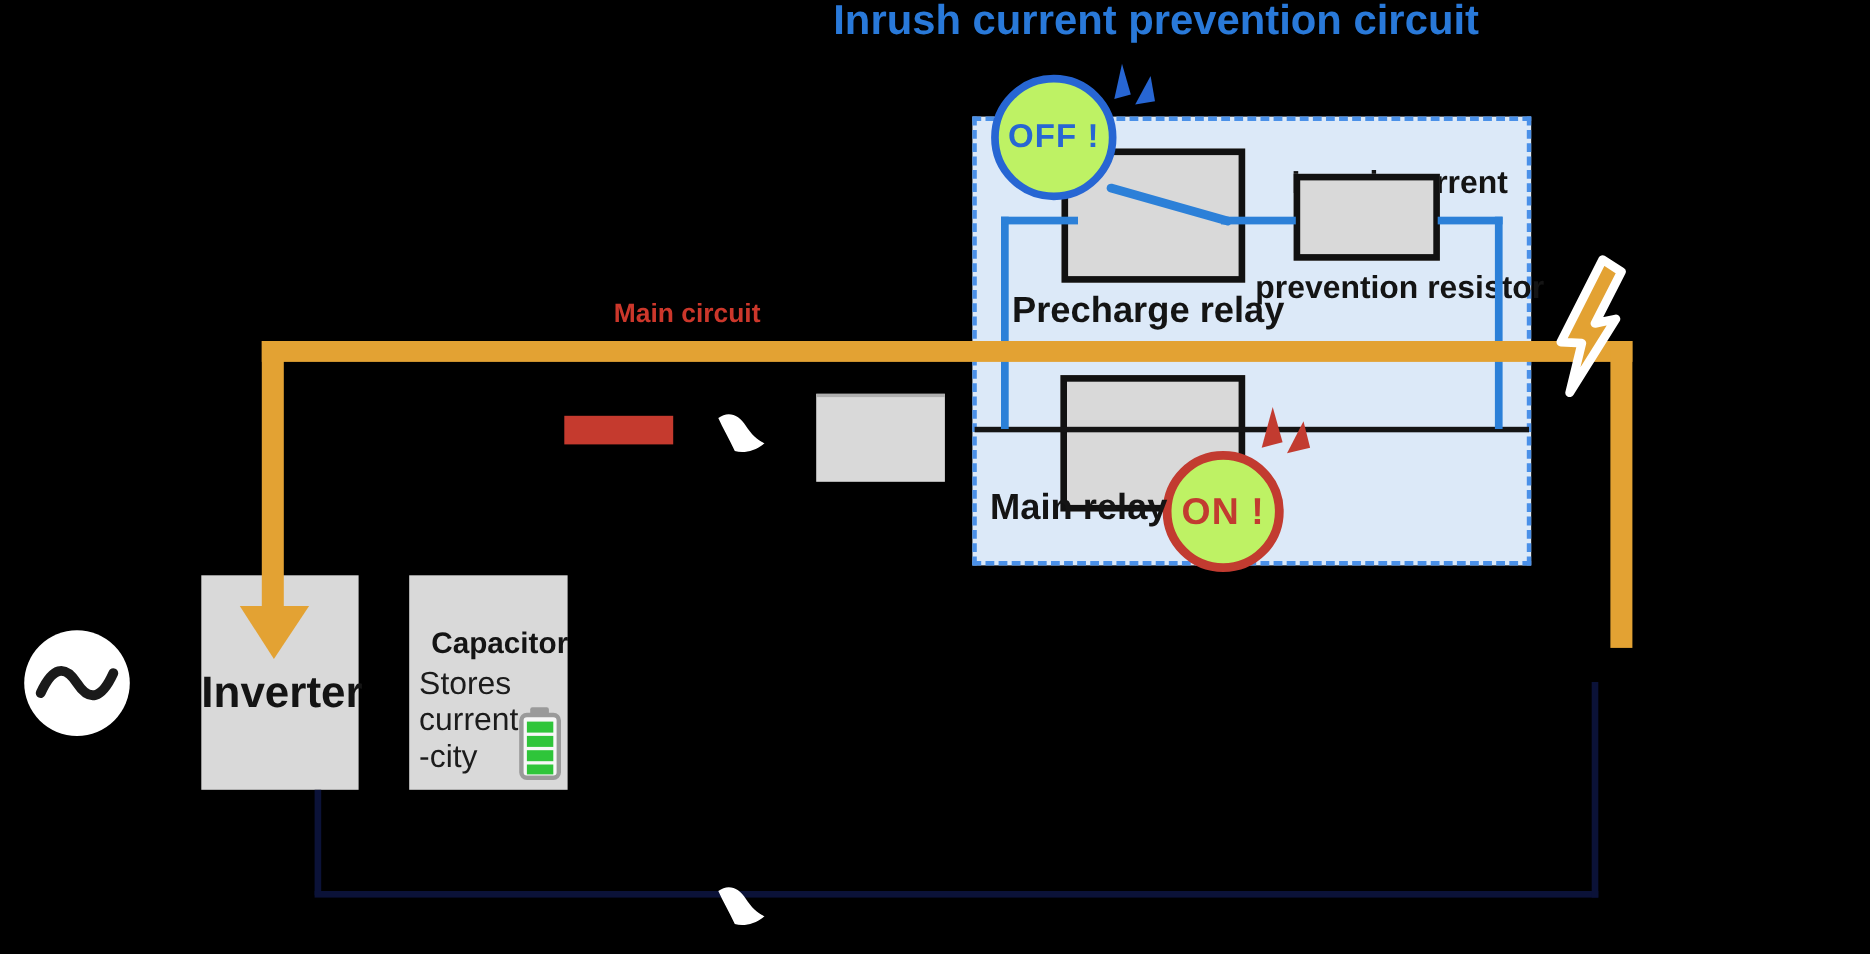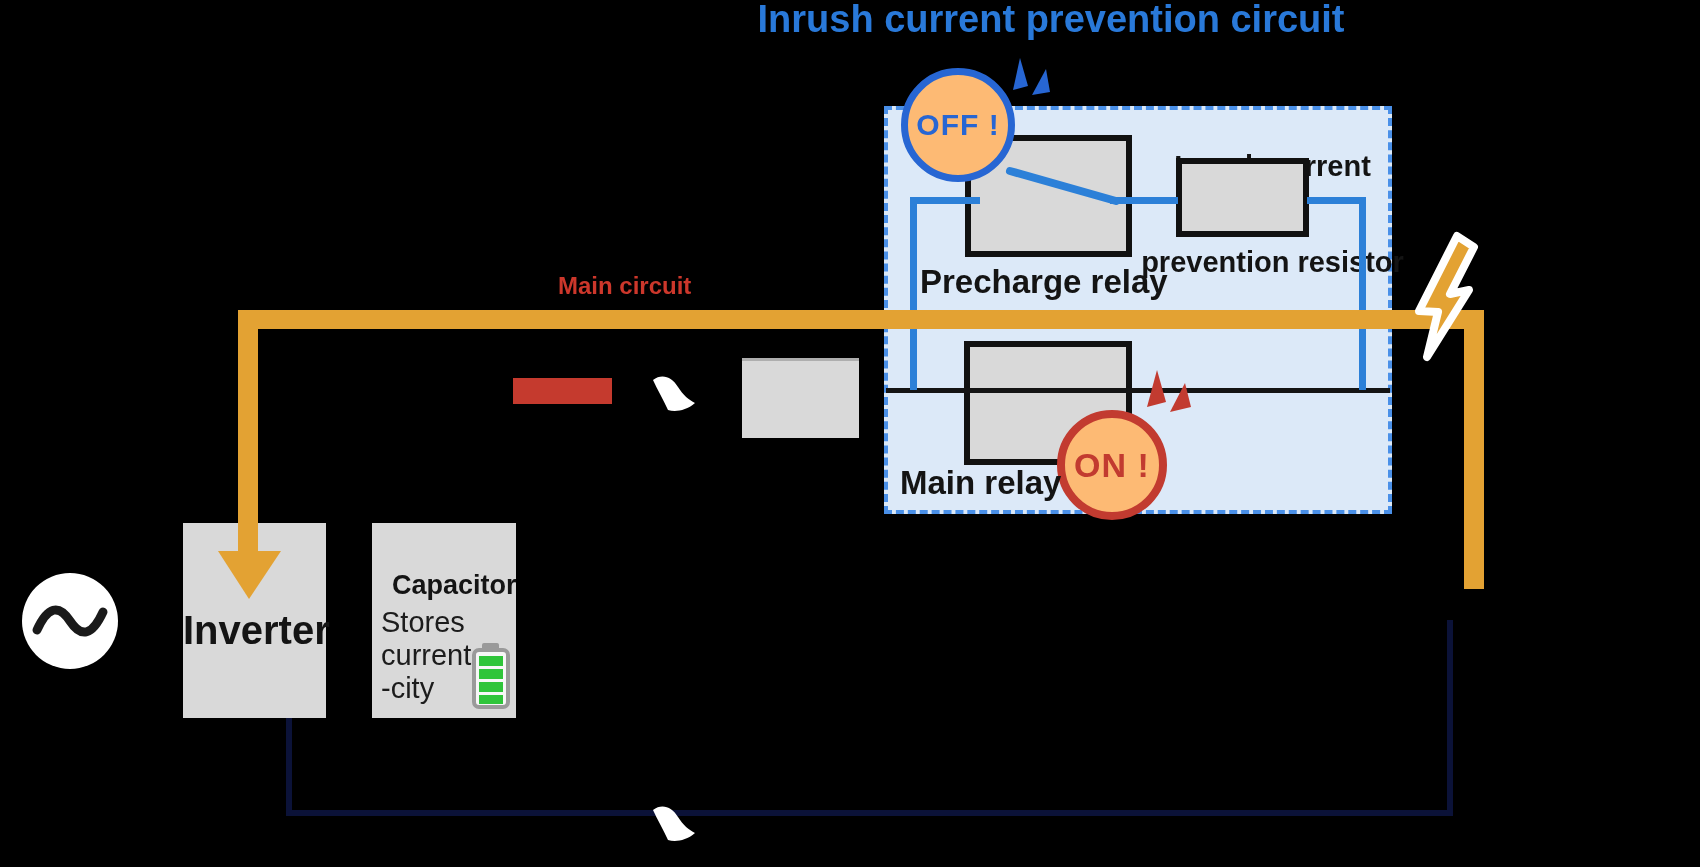--- a/index.html
+++ b/index.html
@@ -21,37 +21,37 @@
   #sensor-box{left:742px;top:358px;width:117px;height:80px;border-top:3px solid #aeaeae;}
   #inverter-box{left:183px;top:523px;width:143px;height:195px;}
   #capacitor-box{left:372px;top:523px;width:144px;height:195px;}
   
   .wire-black{background:#141414;}
   .wire-blue{background:var(--c-wire-blue);}
   .wire-navy{background:var(--c-navy);}
   .orange{background:var(--c-orange);}
   
   .badge{
-    box-sizing:border-box;border-radius:50%;background:#fdba74;
+    box-sizing:border-box;border-radius:50%;background:#bef264;
     display:flex;align-items:center;justify-content:center;
     font-weight:900;letter-spacing:1px;
   }
   #off-badge{left:901px;top:68px;width:114px;height:114px;border:7px solid var(--c-circle-blue);
     color:var(--c-circle-blue);font-size:30px;}
   #on-badge{left:1057px;top:410px;width:110px;height:110px;border:8px solid var(--c-red);
     color:var(--c-red);font-size:34px;}
   
   .lbl{color:#141414;white-space:pre;}
   #title{left:700px;top:-2px;width:702px;text-align:center;font-size:38px;font-weight:700;
     color:var(--c-blue);letter-spacing:0px;}
   #resistor-label{left:1130px;top:86px;width:285px;text-align:center;
     font-size:29px;font-weight:700;line-height:32px;}
   #resistor-label span{display:block;}
   #precharge-label{left:920px;top:263px;font-size:33px;font-weight:700;}
-  #mainrelay-label{left:900px;top:464px;font-size:33px;font-weight:700;}
+  #mainrelay-label{left:900px;top:442px;font-size:33px;font-weight:700;}
   #maincircuit-label{left:558px;top:272px;font-size:24px;font-weight:700;color:var(--c-red-text);}
   #inverter-label{left:183px;top:608px;width:143px;font-size:40px;font-weight:700;}
   #capacitor-title{left:392px;top:570px;font-size:27px;font-weight:700;}
   #capacitor-desc{left:381px;top:606px;font-size:29px;font-weight:400;line-height:33px;color:#1c1c1c;}
   #capacitor-desc span{display:block;}
   
   #ac-circle{left:22px;top:573px;width:96px;height:96px;border-radius:50%;background:#fff;}
   
   #overlay{left:0;top:0;width:1700px;height:867px;pointer-events:none;}
   .f-orange{fill:var(--c-orange);}

